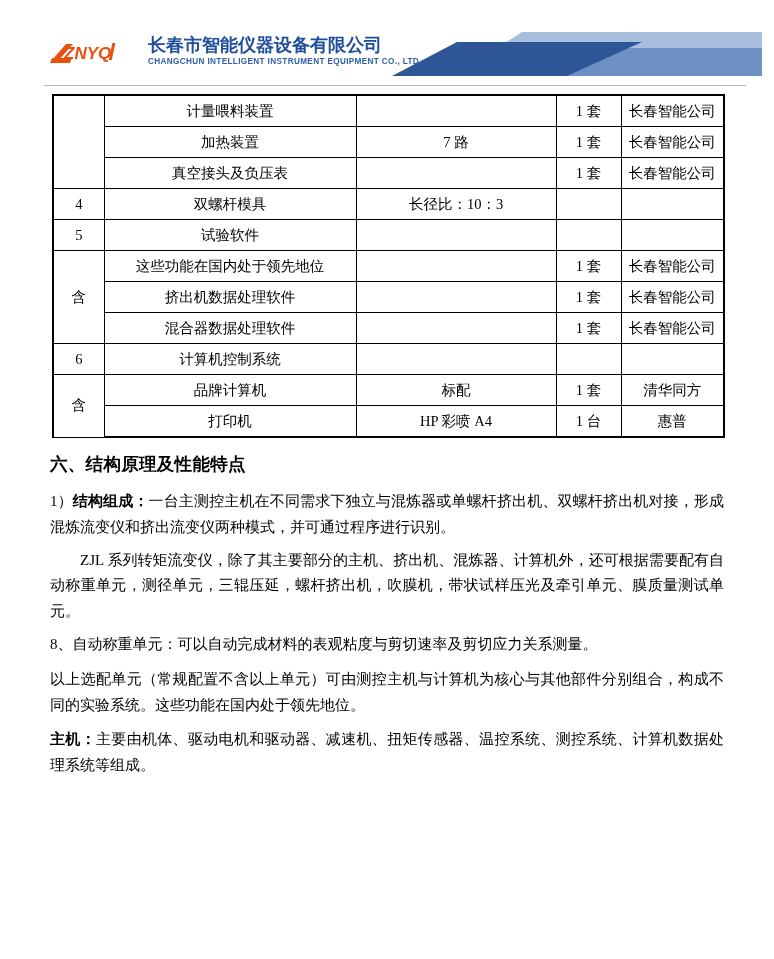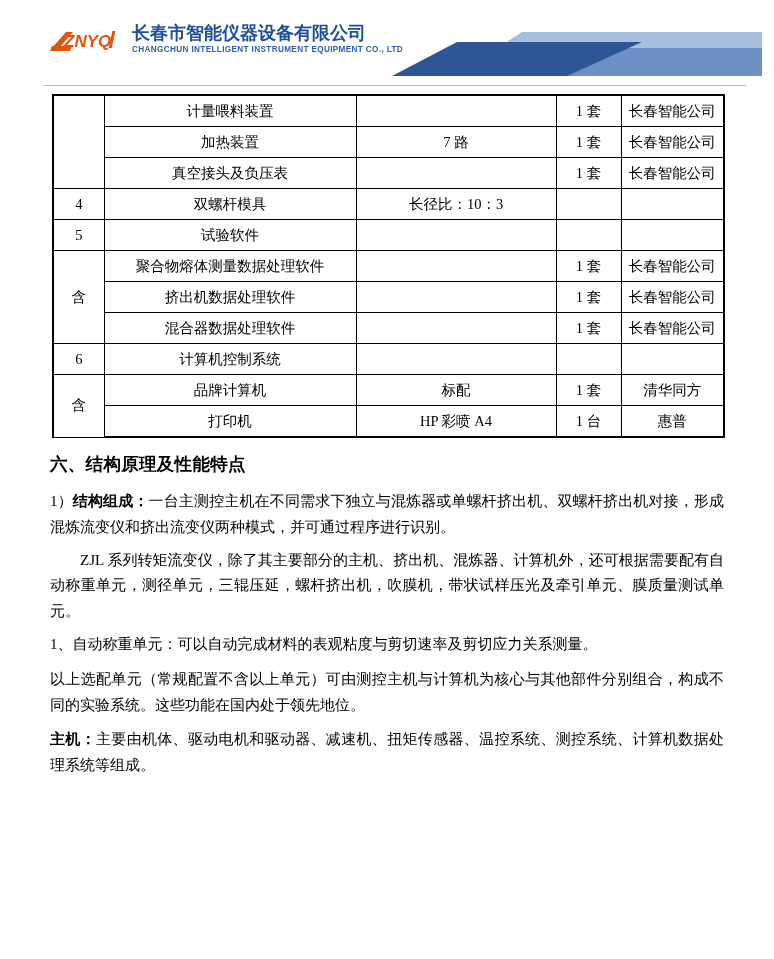--- a/index.html
+++ b/index.html
@@ -18,24 +18,25 @@
 
   
   .letterhead {
     position: relative;
     height: 62px;
     margin: 24px 0 0 0;
   }
   .logo-block {
     position: absolute;
     left: 50px;
-    top: 0px;
+    top: 12px;
     display: flex;
     align-items: center;
     z-index: 3;
+    gap: 16px;
   }
   .logo-mark {
     position: relative;
     width: 76px;
     height: 26px;
     margin-right: 6px;
     margin-top: 4px;
   }
   .logo-mark svg { display: block; }
   .logo-words {
@@ -207,21 +208,21 @@
       <tr>
         <td class="outer-left">5</td>
         <td>试验软件</td>
         <td></td>
         <td></td>
         <td class="outer-right"></td>
       </tr>
 
       <tr>
         <td class="outer-left" rowspan="3">含</td>
-        <td>聚合物熔体测量数据处理软件</td>
+        <td>这些功能在国内处于领先地位</td>
         <td></td>
         <td>1 套</td>
         <td class="outer-right">长春智能公司</td>
       </tr>
 
       <tr>
         <td>挤出机数据处理软件</td>
         <td></td>
         <td>1 套</td>
         <td class="outer-right">长春智能公司</td>
@@ -263,19 +264,19 @@
 
 <div class="content">
 
   <h2 class="section-title">六、结构原理及性能特点</h2>
 
   <p class="para tight"><span>1）</span><span class="b">结构组成：</span><span>一台主测控主机在不同需求下独立与混炼器或单螺杆挤出机、双螺杆挤出机对接，形成混炼流变仪和挤出流变仪两种模式，并可通过程序进行识别。</span></p>
 
   <p class="para indent tight">ZJL 系列转矩流变仪，除了其主要部分的主机、挤出机、混炼器、计算机外，还可根据需要配有自动称重单元，测径单元，三辊压延，螺杆挤出机，吹膜机，带状试样压光及牵引单元、膜质量测试单元。</p>
 
 
-  <p class="para">1、自动称重单元：可以自动完成材料的表观粘度与剪切速率及剪切应力关系测量。</p>
+  <p class="para">8、自动称重单元：可以自动完成材料的表观粘度与剪切速率及剪切应力关系测量。</p>
 
   <p class="para">以上选配单元（常规配置不含以上单元）可由测控主机与计算机为核心与其他部件分别组合，构成不同的实验系统。这些功能在国内处于领先地位。</p>
 
   <p class="para"><span class="b">主机：</span><span>主要由机体、驱动电机和驱动器、减速机、扭矩传感器、温控系统、测控系统、计算机数据处理系统等组成。</span></p>
 
 </div>
 
 </body></html>

